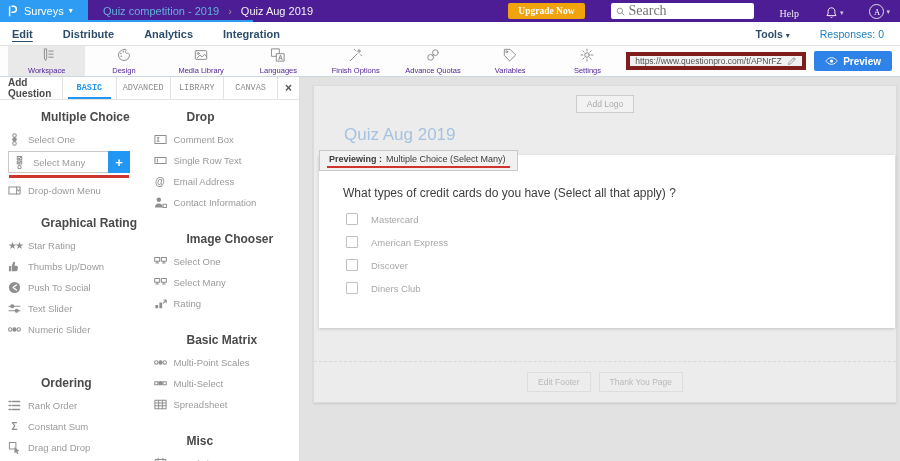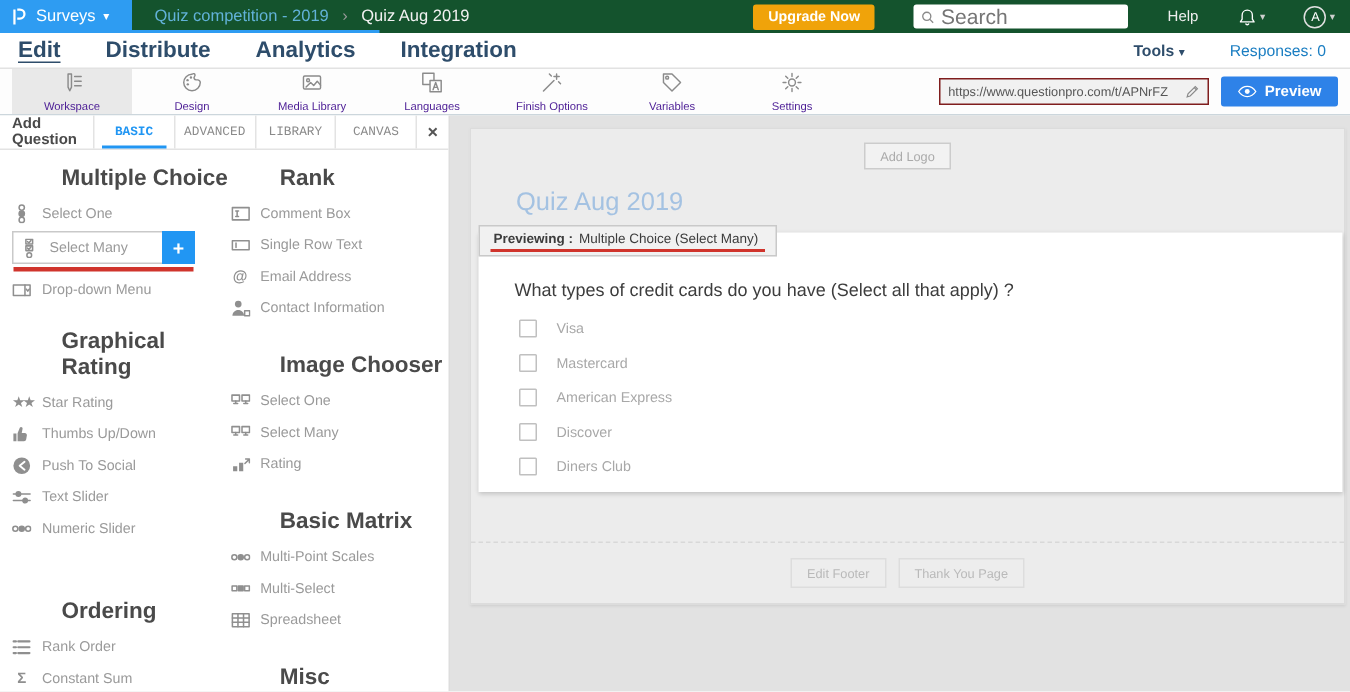--- a/index.html
+++ b/index.html
@@ -1,57 +1,57 @@
 <!DOCTYPE html>
 <html><head>
 <meta charset="utf-8">
 <style>
   * { margin:0; padding:0; box-sizing:border-box; }
   body { font-family:"Liberation Sans","DejaVu Sans",sans-serif; background:#fff; }
   .app { width:900px; height:461px; position:relative; overflow:hidden; background:#fff; }
 
   
-  .topbar { height:22px; background:#14532d; display:flex; align-items:center; color:#fff; position:relative; }
+  .topbar { height:22px; background:#4c1d95; display:flex; align-items:center; color:#fff; position:relative; }
   .brand { width:88px; height:100%; background:#2e9cf2; display:flex; align-items:center; gap:5px; padding:0 7px; cursor:pointer; }
   .brand svg { width:12px; height:14px; flex:none; }
   .brand-label { font-size:11px; color:#fff; }
   .caret { font-size:8px; line-height:1; }
   .crumbs { display:flex; align-items:center; gap:9px; padding-left:15px; font-size:11px; }
   .crumb-parent { color:#62b2d8; cursor:pointer; }
   .crumb-sep { color:#9a9a9a; }
   .crumb-current { color:#f2f2f2; }
-  .top-right { margin-left:auto; display:flex; align-items:center; gap:26px; padding-right:10px; }
+  .top-right { margin-left:auto; display:flex; align-items:flex-end; gap:26px; padding-right:10px;font-family:Liberation Serif, serif; }
   .upgrade { background:#f0a30a; color:#fff; font-size:9.5px; font-weight:700; border:none; border-radius:2px; padding:3px 10px; cursor:pointer; font-family:inherit; }
   .searchbox { background:#fff; border-radius:2px; display:flex; align-items:center; height:16px; width:143px; padding:0 5px; gap:4px; }
   .searchbox svg { width:9px; height:9px; flex:none; }
   .searchbox input { border:none; outline:none; font-size:14px; width:100%; color:#444; font-family:inherit; background:transparent; }
   .help { font-size:10px; color:#eee; cursor:pointer; }
   .bellwrap, .avatarwrap { display:flex; align-items:center; gap:2px; cursor:pointer; }
   .bellwrap svg { width:13px; height:13px; }
   .avatar { width:15px; height:15px; border:1px solid #e0e0e0; border-radius:50%; font-size:8.5px; display:flex; align-items:center; justify-content:center; color:#fff; }
   .caret-dim { color:#cfcfcf; font-size:7px; }
   .top-underline { position:absolute; left:0; bottom:0; width:253px; height:2px; background:#2e9cf2; }
 
   
   .mainnav { height:24px; border-bottom:1px solid #e2e2e2; display:flex; align-items:center; padding:0 12px; background:#fff; }
-  .nav-tab { font-size:15px; color:#2e4d6b; font-weight:700; margin-right:30px; cursor:pointer; }
+  .nav-tab { font-size:11px; color:#2e4d6b; font-weight:700; margin-right:30px; cursor:pointer; }
   .nav-tab.active { text-decoration:underline; text-underline-offset:3px; }
   .nav-right { margin-left:auto; display:flex; gap:30px; align-items:center; padding-right:4px; }
   .tools { font-size:10.5px; color:#2e4d6b; font-weight:700; cursor:pointer; }
   .tools .caret { color:#2e4d6b; }
   .responses { font-size:10.5px; color:#1b7ec2; }
 
   
   .toolbar { height:31px; background:#fdfdfd; border-bottom:1px solid #ccd6dc; display:flex; align-items:stretch; padding-left:8px; }
   .titem { width:80px; display:flex; flex-direction:column; align-items:center; justify-content:center; gap:4px; color:#4c1d95; cursor:pointer; }
   .titem svg { width:14px; height:14px; stroke:#8b8b8b; fill:none; stroke-width:1.1; stroke-linecap:round; stroke-linejoin:round; }
   .titem .tlabel { font-size:7.5px; white-space:nowrap; }
   .titem.active { background:#e9e9e9; }
   .toolbar-right { margin-left:auto; display:flex; align-items:center; gap:8px; padding-right:8px; }
-  .urlbox { display:flex; align-items:center; background:#f1f1f1; border:1px solid #7f1d1d; height:18px; width:180px; padding:0 5px; gap:4px; }
+  .urlbox { display:flex; align-items:center; background:#f1f1f1; border:4px solid #7f1d1d; height:18px; width:180px; padding:0 5px; gap:4px; }
   .urlbox input { background:transparent; border:none; outline:none; font-size:8.5px; color:#555; width:100%; font-family:inherit; }
   .urlbox svg { width:10px; height:10px; flex:none; stroke:#8a8a8a; fill:none; stroke-width:1.1; }
   .preview-btn { background:#2e82e8; color:#fff; border:none; border-radius:2px; height:20px; padding:0 11px; font-size:10px; font-weight:700; display:flex; align-items:center; gap:5px; cursor:pointer; font-family:inherit; }
   .preview-btn svg { width:13px; height:10px; }
 
   
   .bodyrow { display:flex; height:384px; }
 
   
   .panel { width:300px; min-width:300px; background:#fff; border-right:1px solid #ddd; display:flex; flex-direction:column; }
@@ -60,21 +60,21 @@
   .ptab { flex:1; display:flex; align-items:center; justify-content:center; font-size:8.5px; color:#8a8a8a; border-left:1px solid #e3e3e3; position:relative; cursor:pointer; white-space:nowrap;font-family:Liberation Mono, monospace; }
   .ptab.active { color:#2196f3; font-weight:700; }
   .ptab.active::after { content:""; position:absolute; bottom:0; left:5px; right:5px; height:2px; background:#2196f3; }
   .pclose { width:22px; display:flex; align-items:center; justify-content:center; color:#555; border-left:1px solid #e3e3e3; font-size:12px; font-weight:700; cursor:pointer; }
   .cols { flex:1; display:flex; padding:2px 0 0 8px; overflow:hidden; }
   .col { width:148px; }
   .psection { margin-top:15px; }
   .psection.first { margin-top:8px; }
   .psection.gap-lg { margin-top:36px; }
   .psection.gap-md { margin-top:19px; }
-  .phead { font-size:15px; font-weight:700; color:#4a4a4a; margin-bottom:5px;padding-left:33px; }
+  .phead { font-size:12px; font-weight:700; color:#4a4a4a; margin-bottom:5px;padding-left:33px; }
   .pitem { display:flex; align-items:center; gap:7px; color:#9a9a9a; font-size:9.5px; height:21px; cursor:pointer; white-space:nowrap; }
   .icn { width:13px; height:13px; stroke:#8f8f8f; fill:none; stroke-width:1.1; stroke-linecap:round; stroke-linejoin:round; flex:none; }
   .icn-txt { width:13px; text-align:center; font-size:10px; color:#8f8f8f; flex:none; line-height:1; letter-spacing:-2px; }
   .icn-txt.wide { letter-spacing:0; font-weight:700; }
   .sel-wrap { margin:1px 0 2px 0; }
   .sel-box { display:flex; align-items:center; gap:7px; border:1px solid #c9c9c9; height:22px; padding-left:4px; width:122px; position:relative; background:#fff; cursor:pointer; }
   .sel-box .plabel { color:#9a9a9a; font-size:9.5px; }
   .addbtn { position:absolute; right:-1px; top:-1px; bottom:-1px; width:22px; background:#2196f3; color:#fff; border:none; font-size:13px; font-weight:700; display:flex; align-items:center; justify-content:center; cursor:pointer; font-family:inherit; }
   .red-underline { height:3px; background:#d0342c; width:120px; margin:2px 0 0 1px; }
 
@@ -191,20 +191,28 @@
     <div class="titem">
       <svg viewBox="0 0 16 16">
         <path d="M1.5 14.5L9.5 6.5"></path>
           <path d="M11.5 1.5v4M9.5 3.5h4"></path>
           <path d="M13 7.5l1.5 1.5M7.5 3L6 1.5"></path>
       </svg>
       <span class="tlabel">Finish Options</span>
     </div>
     <div class="titem">
       <svg viewBox="0 0 16 16">
+        <circle cx="5.3" cy="10.7" r="3.3"></circle>
+          <circle cx="10.7" cy="5.3" r="3.3"></circle>
+          <path d="M7 9l2-2"></path>
+      </svg>
+      <span class="tlabel">Advance Quotas</span>
+    </div>
+    <div class="titem">
+      <svg viewBox="0 0 16 16">
         <path d="M1.5 8V1.5H8l6.5 6.5-6.5 6.5z"></path>
           <circle cx="4.3" cy="4.3" r="1.1"></circle>
       </svg>
       <span class="tlabel">Variables</span>
     </div>
     <div class="titem">
       <svg viewBox="0 0 16 16">
         <circle cx="8" cy="8" r="2.6"></circle>
         <path d="M8 1.2v2.2M8 12.6v2.2M1.2 8h2.2M12.6 8h2.2M3.2 3.2l1.6 1.6M11.2 11.2l1.6 1.6M12.8 3.2l-1.6 1.6M4.8 11.2l-1.6 1.6"></path>
       </svg>
@@ -330,21 +338,21 @@
                 <rect x="1.5" y="1.5" width="7" height="7"></rect>
                 <path fill="#8f8f8f" stroke="none" d="M7 6.5v7l1.7-1.7 1.2 2.4 1.3-.7-1.2-2.3 2.3-.4z"></path>
               </svg>
               <span class="plabel">Drag and Drop</span>
             </div>
           </div>
         </div>
 
         <div class="col">
           <div class="psection first">
-            <div class="phead">Rank</div>
+            <div class="phead">Drop</div>
             <div class="pitem">
               <svg class="icn" viewBox="0 0 14 14">
                 <rect x="1" y="2.6" width="12" height="8.8"></rect>
                   <path d="M4.4 5v4M3.4 5h2M3.4 9h2"></path>
               </svg>
               <span class="plabel">Comment Box</span>
             </div>
             <div class="pitem">
               <svg class="icn" viewBox="0 0 14 14">
                 <rect x="1" y="3.8" width="12" height="6.4"></rect>
@@ -446,24 +454,20 @@
 
         <div class="card-wrap">
           <div class="preview-tab">
             <span class="pt-label">Previewing :</span>
             <span class="pt-value">Multiple Choice (Select Many)</span>
             <span class="redline"></span>
           </div>
           <div class="card">
             <div class="question">What types of credit cards do you have (Select all that apply) ?</div>
             <div class="opts">
-              <div class="opt">
-                <span class="cb"></span>
-                <span class="optlabel">Visa</span>
-              </div>
               <div class="opt">
                 <span class="cb"></span>
                 <span class="optlabel">Mastercard</span>
               </div>
               <div class="opt">
                 <span class="cb"></span>
                 <span class="optlabel">American Express</span>
               </div>
               <div class="opt">
                 <span class="cb"></span>

